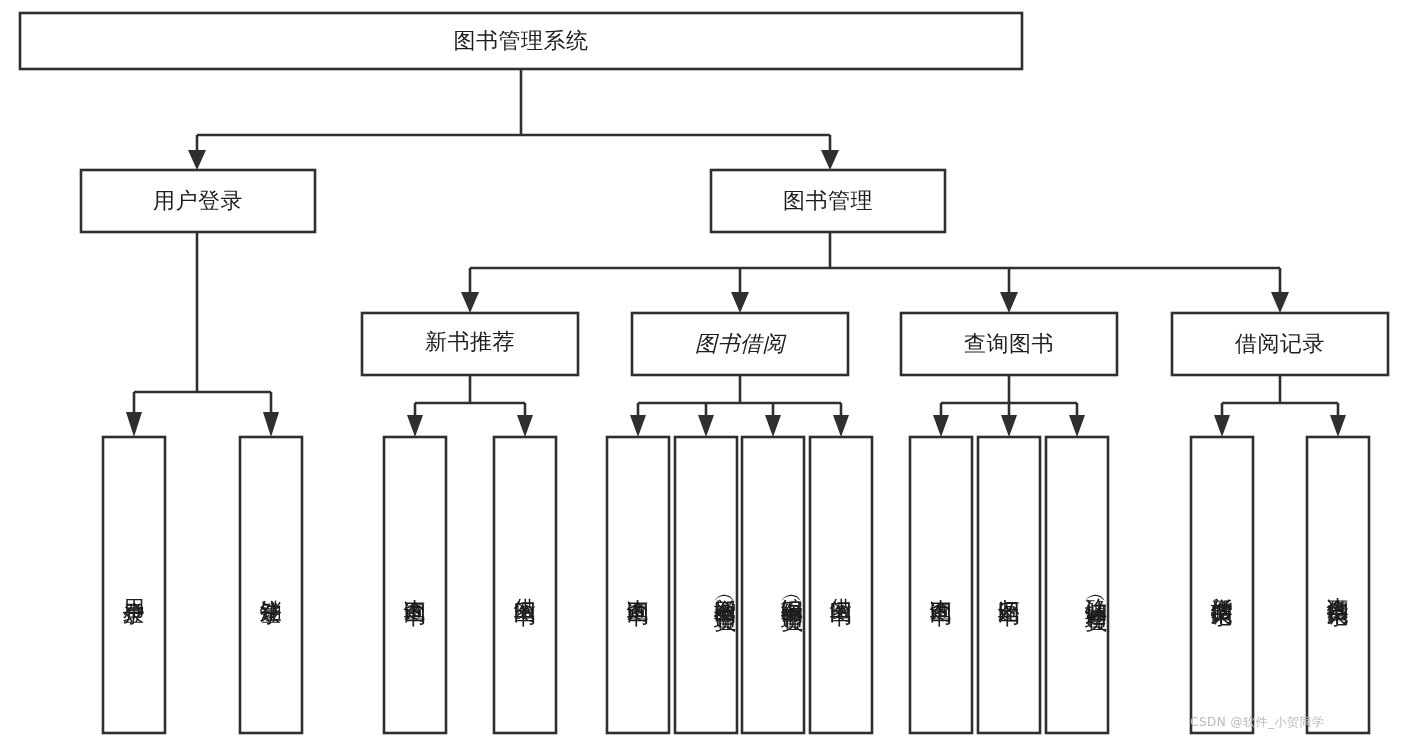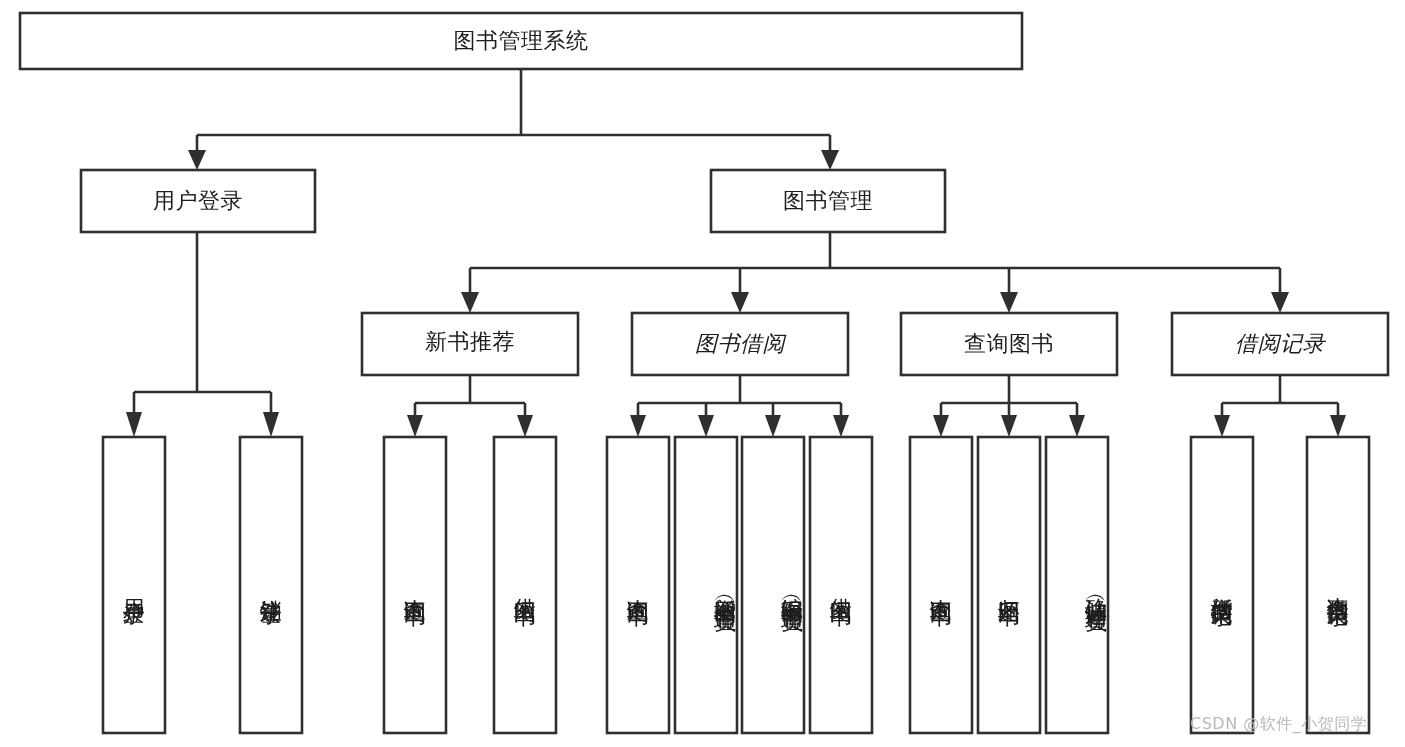--- a/index.html
+++ b/index.html
@@ -60,21 +60,21 @@
     text-orientation: upright;
     font-size: 22px;
     line-height: 1.06;
     letter-spacing: 2px;
     white-space: nowrap;
   }
   .watermark {
     position: absolute;
     left: 1190px;
     top: 714px;
-    font-size: 16px;
+    font-size: 12px;
     color: #b9b9b9;
     font-family: "DejaVu Sans", "Liberation Sans", sans-serif;
     white-space: nowrap;
     letter-spacing: 0.5px;
   }
 </style>
 </head>
 <body>
 
 <div id="diagram-root">
@@ -187,21 +187,21 @@
   </svg>
 
   <div class="node-label horizontal" style="left:20px; top:13px; width:1002px; height:56px;">图书管理系统</div>
 
   <div class="node-label horizontal" style="left:81px; top:170px; width:234px; height:62px;">用户登录</div>
   <div class="node-label horizontal" style="left:711px; top:170px; width:234px; height:62px;text-align:right;">图书管理</div>
 
   <div class="node-label horizontal" style="left:362px; top:313px; width:216px; height:58px;">新书推荐</div>
   <div class="node-label horizontal" style="left:632px; top:313px; width:216px; height:62px;font-style:italic;">图书借阅</div>
   <div class="node-label horizontal" style="left:901px; top:313px; width:216px; height:62px;">查询图书</div>
-  <div class="node-label horizontal" style="left:1172px; top:313px; width:216px; height:62px;font-style:italic;">借阅记录</div>
+  <div class="node-label horizontal" style="left:1172px; top:313px; width:216px; height:62px;">借阅记录</div>
 
   <div class="node-label vertical" style="left:103px; top:437px; width:62px; height:296px;">用户登录</div>
   <div class="node-label vertical" style="left:240px; top:437px; width:62px; height:296px;">注销登录</div>
 
   <div class="node-label vertical" style="left:384px; top:437px; width:62px; height:296px;">查询图书</div>
   <div class="node-label vertical" style="left:494px; top:437px; width:62px; height:296px;">借阅图书</div>
 
   <div class="node-label vertical" style="left:607px; top:437px; width:62px; height:296px;">查询图书</div>
   <div class="node-label vertical" style="left:675px; top:437px; width:62px; height:296px; align-items:flex-start; padding-top:8px;">新增图书（管理员）</div>
   <div class="node-label vertical" style="left:742px; top:437px; width:62px; height:296px; align-items:flex-start; padding-top:8px;">编辑图书（管理员）</div>

